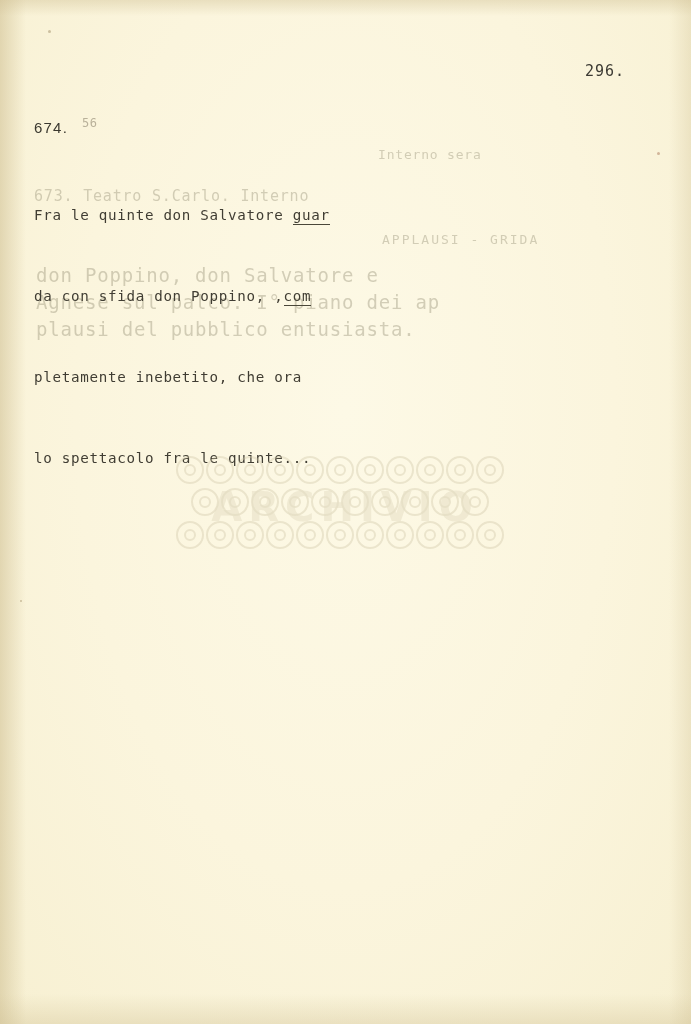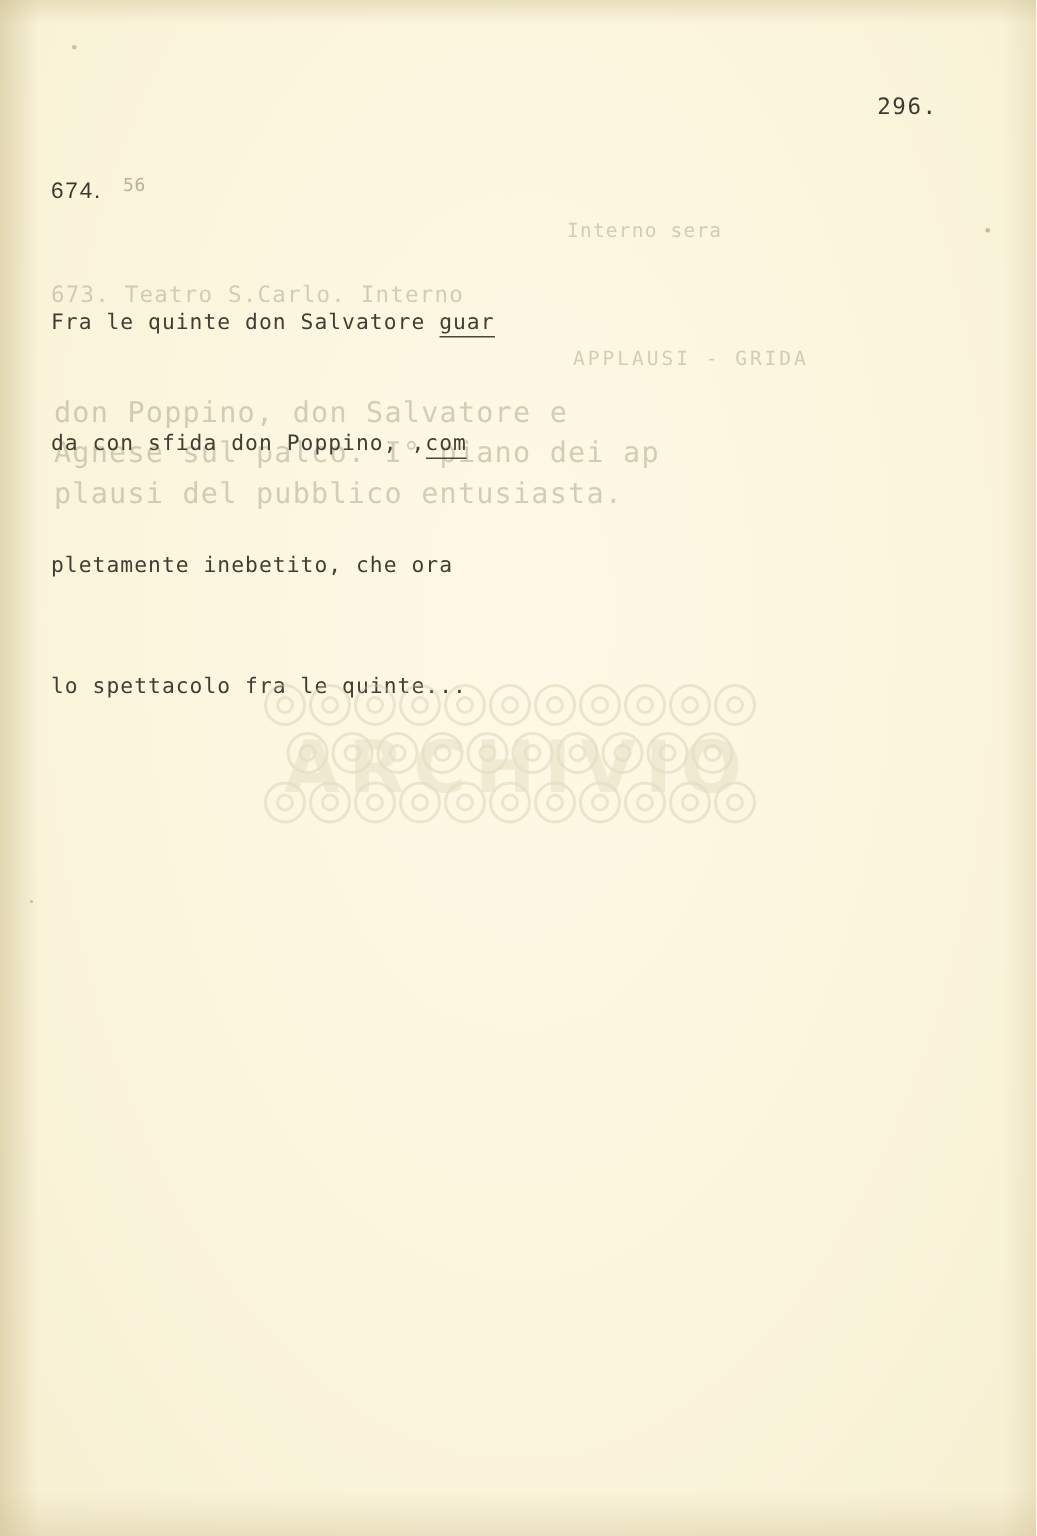--- a/index.html
+++ b/index.html
@@ -137,21 +137,21 @@
     opacity: 0.5;
     pointer-events: none;
   }
   .wm-text {
     position: absolute;
     top: 44px;
     left: 0;
     width: 350px;
     text-align: center;
     font-family: "DejaVu Sans", sans-serif;
-    font-size: 48px;
+    font-size: 40px;
     font-weight: bold;
     letter-spacing: 6px;
     color: rgba(205,196,165,0.55);
   }
 </style>
 </head>
 <body>
 
 <div class="page">
 

